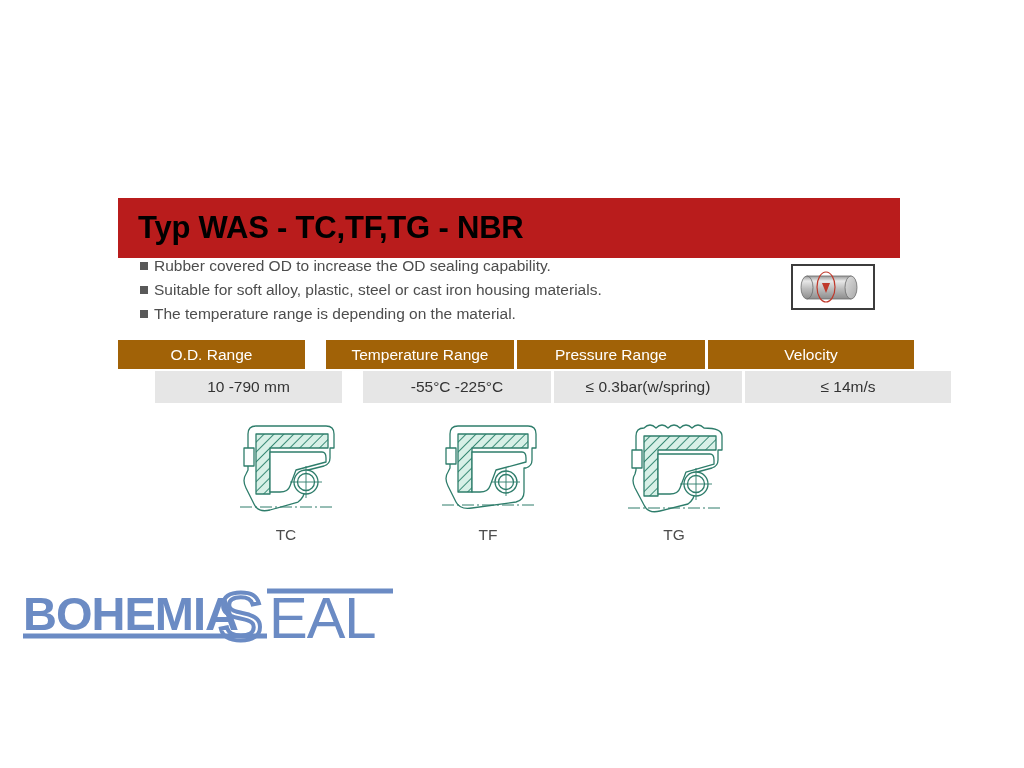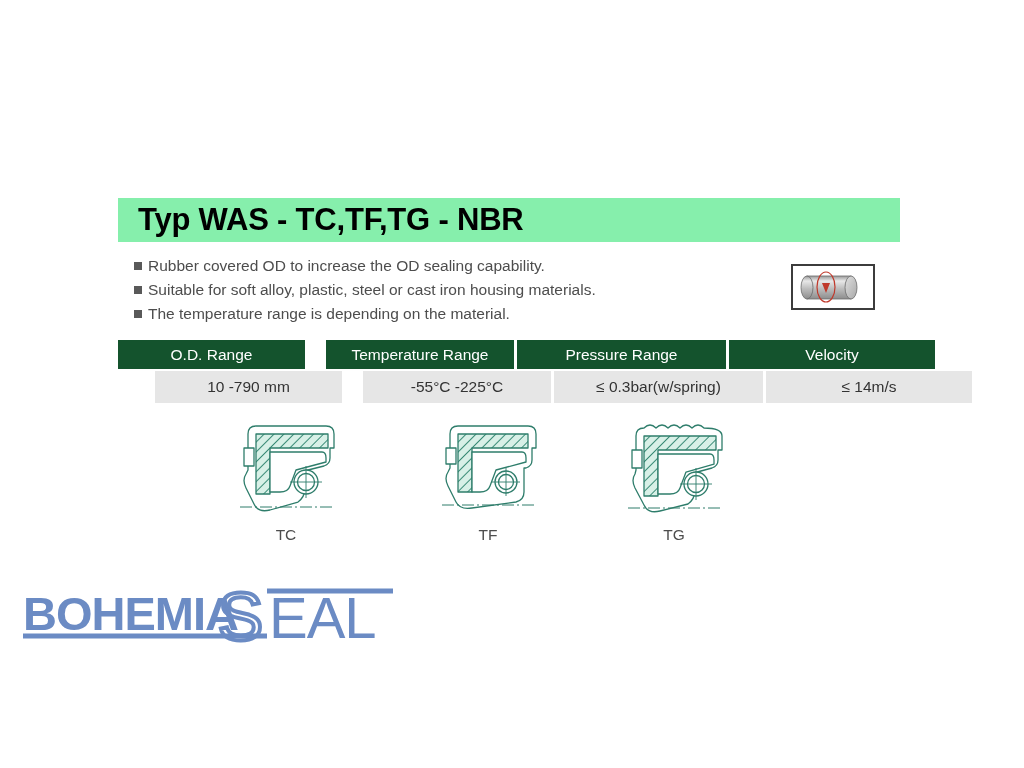--- a/index.html
+++ b/index.html
@@ -14,40 +14,40 @@
     position: relative;
     overflow: hidden;
   }
 
   
   #title-banner {
     position: absolute;
     left: 118px;
     top: 198px;
     width: 782px;
-    height: 44px;
-    background: #86efac;
+    height: 60px;
+    background: #b91c1c;
   }
   #title-text {
     position: absolute;
     left: 20px;
     top: 50%;
     transform: translateY(-50%);
     font-size: 31px;
     font-weight: bold;
     color: #000000;
     letter-spacing: -0.2px;
     white-space: nowrap;
     font-stretch: condensed;
   }
 
   
   #feature-list {
     position: absolute;
-    left: 134px;
+    left: 140px;
     top: 256px;
     width: 620px;
   }
   .feature-item {
     display: flex;
     align-items: flex-start;
     margin-bottom: 3px;
   }
   .bullet-square {
     width: 8px;
@@ -92,32 +92,32 @@
 
   .cell {
     display: flex;
     align-items: center;
     justify-content: center;
     box-sizing: border-box;
     font-size: 15.5px;
     white-space: nowrap;
   }
   .header-row .cell {
-    background: #14532d;
+    background: #a16207;
     color: #ffffff;
   }
   .data-row .cell {
     background: #e6e6e6;
     color: #333333;
   }
   .cell-sep { width: 3px; flex: 0 0 auto; background: #ffffff; }
 
   .col-od   { width: 187px; flex: 0 0 auto; }
   .col-temp { width: 188px; flex: 0 0 auto; margin-left: 18px; }
-  .col-pres { width: 209px; flex: 0 0 auto; }
+  .col-pres { width: 188px; flex: 0 0 auto; }
   .col-vel  { width: 206px; flex: 0 0 auto; }
 
   
   #seal-diagrams {
     position: absolute;
     left: 118px;
     top: 418px;
     width: 758px;
     height: 135px;
   }

